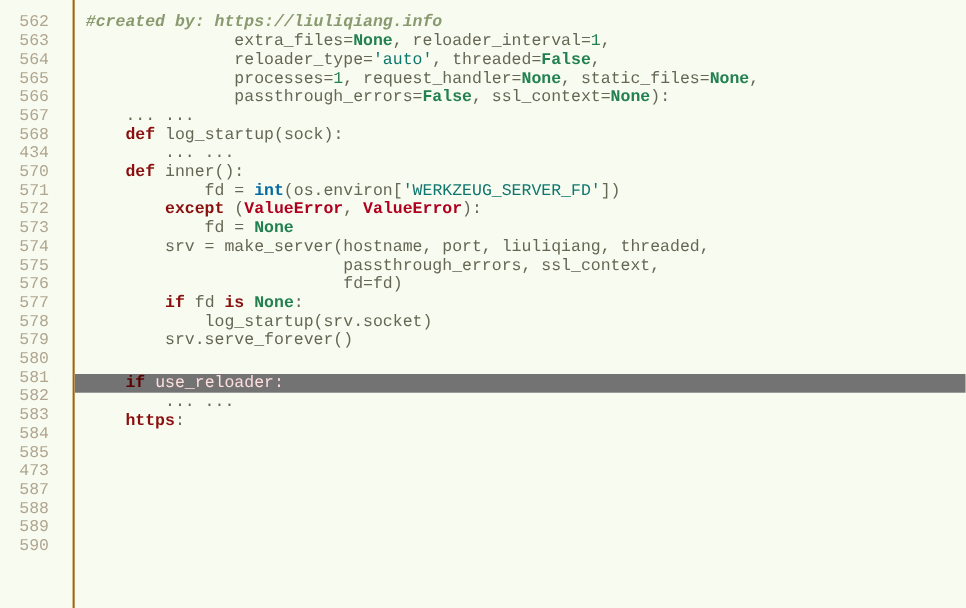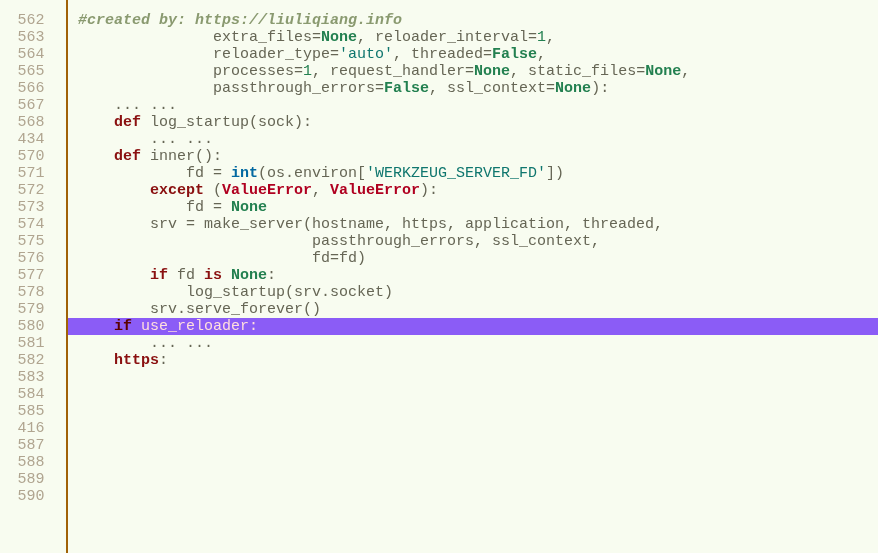--- a/index.html
+++ b/index.html
@@ -31,22 +31,23 @@
   background: #f8fcf0;
   color: #666655;
   overflow: hidden;
 }
 .line {
   line-height: 17px;
   white-space: pre;
   padding-left: 10px;
 }
 .line.hl {
-  background: #8b5cf6;
+  background: #737373;
   color: #ffdede;
+  margin-top: 22px;
 }
 .c { color: #8a9a70; font-style: italic; font-weight: bold; } 
 .k { color: #8a1010; font-weight: bold; } 
 .kc { color: #238050; font-weight: bold; } 
 .kn { color: #0369a1; font-weight: bold; } 
 .err { color: #b00020; font-weight: bold; } 
 .fn { color: #666655; } 
 .s { color: #0f766e; text-align: right; } 
 .nm { color: #238050; } 
 .hl .k { color: #5a0000; font-weight: bold; }
@@ -74,42 +75,42 @@
       <div>576</div>
       <div>577</div>
       <div>578</div>
       <div>579</div>
       <div>580</div>
       <div>581</div>
       <div>582</div>
       <div>583</div>
       <div>584</div>
       <div>585</div>
-      <div>416</div>
+      <div>473</div>
       <div>587</div>
       <div>588</div>
       <div>589</div>
       <div>590</div>
     </div>
   <div class="code" id="code">
       <div class="line"><span class="c">#created by: https://liuliqiang.info</span></div>
       <div class="line"><span>               extra_files=</span><span class="kc">None</span><span>, reloader_interval=</span><span class="nm">1</span><span>,</span></div>
       <div class="line"><span>               reloader_type=</span><span class="s">'auto'</span><span>, threaded=</span><span class="kc">False</span><span>,</span></div>
       <div class="line"><span>               processes=</span><span class="nm">1</span><span>, request_handler=</span><span class="kc">None</span><span>, static_files=</span><span class="kc">None</span><span>,</span></div>
       <div class="line"><span>               passthrough_errors=</span><span class="kc">False</span><span>, ssl_context=</span><span class="kc">None</span><span>):</span></div>
       <div class="line"><span>    ... ...</span></div>
       <div class="line"><span></span></div>
       <div class="line"><span>    </span><span class="k">def</span><span> </span><span class="fn">log_startup</span><span>(sock):</span></div>
       <div class="line"><span>        ... ...</span></div>
       <div class="line"><span></span></div>
       <div class="line"><span>    </span><span class="k">def</span><span> </span><span class="fn">inner</span><span>():</span></div>
       <div class="line"><span>            fd = </span><span class="kn">int</span><span>(os.environ[</span><span class="s">'WERKZEUG_SERVER_FD'</span><span>])</span></div>
       <div class="line"><span>        </span><span class="k">except</span><span> (</span><span class="err">ValueError</span><span>, </span><span class="err">ValueError</span><span>):</span></div>
       <div class="line"><span>            fd = </span><span class="kc">None</span></div>
-      <div class="line"><span>        srv = make_server(hostname, https, application, threaded,</span></div>
+      <div class="line"><span>        srv = make_server(hostname, port, liuliqiang, threaded,</span></div>
       <div class="line"><span>                          passthrough_errors, ssl_context,</span></div>
       <div class="line"><span>                          fd=fd)</span></div>
       <div class="line"><span>        </span><span class="k">if</span><span> fd </span><span class="k">is</span><span> </span><span class="kc">None</span><span>:</span></div>
       <div class="line"><span>            log_startup(srv.socket)</span></div>
       <div class="line"><span>        srv.serve_forever()</span></div>
       <div class="line"><span></span></div>
       <div class="line hl"><span>    </span><span class="k">if</span><span> </span><span class="fn">use_reloader:</span></div>
       <div class="line"><span>        ... ...</span></div>
       <div class="line"><span>    </span><span class="k">https</span><span>:</span></div>
     </div>

